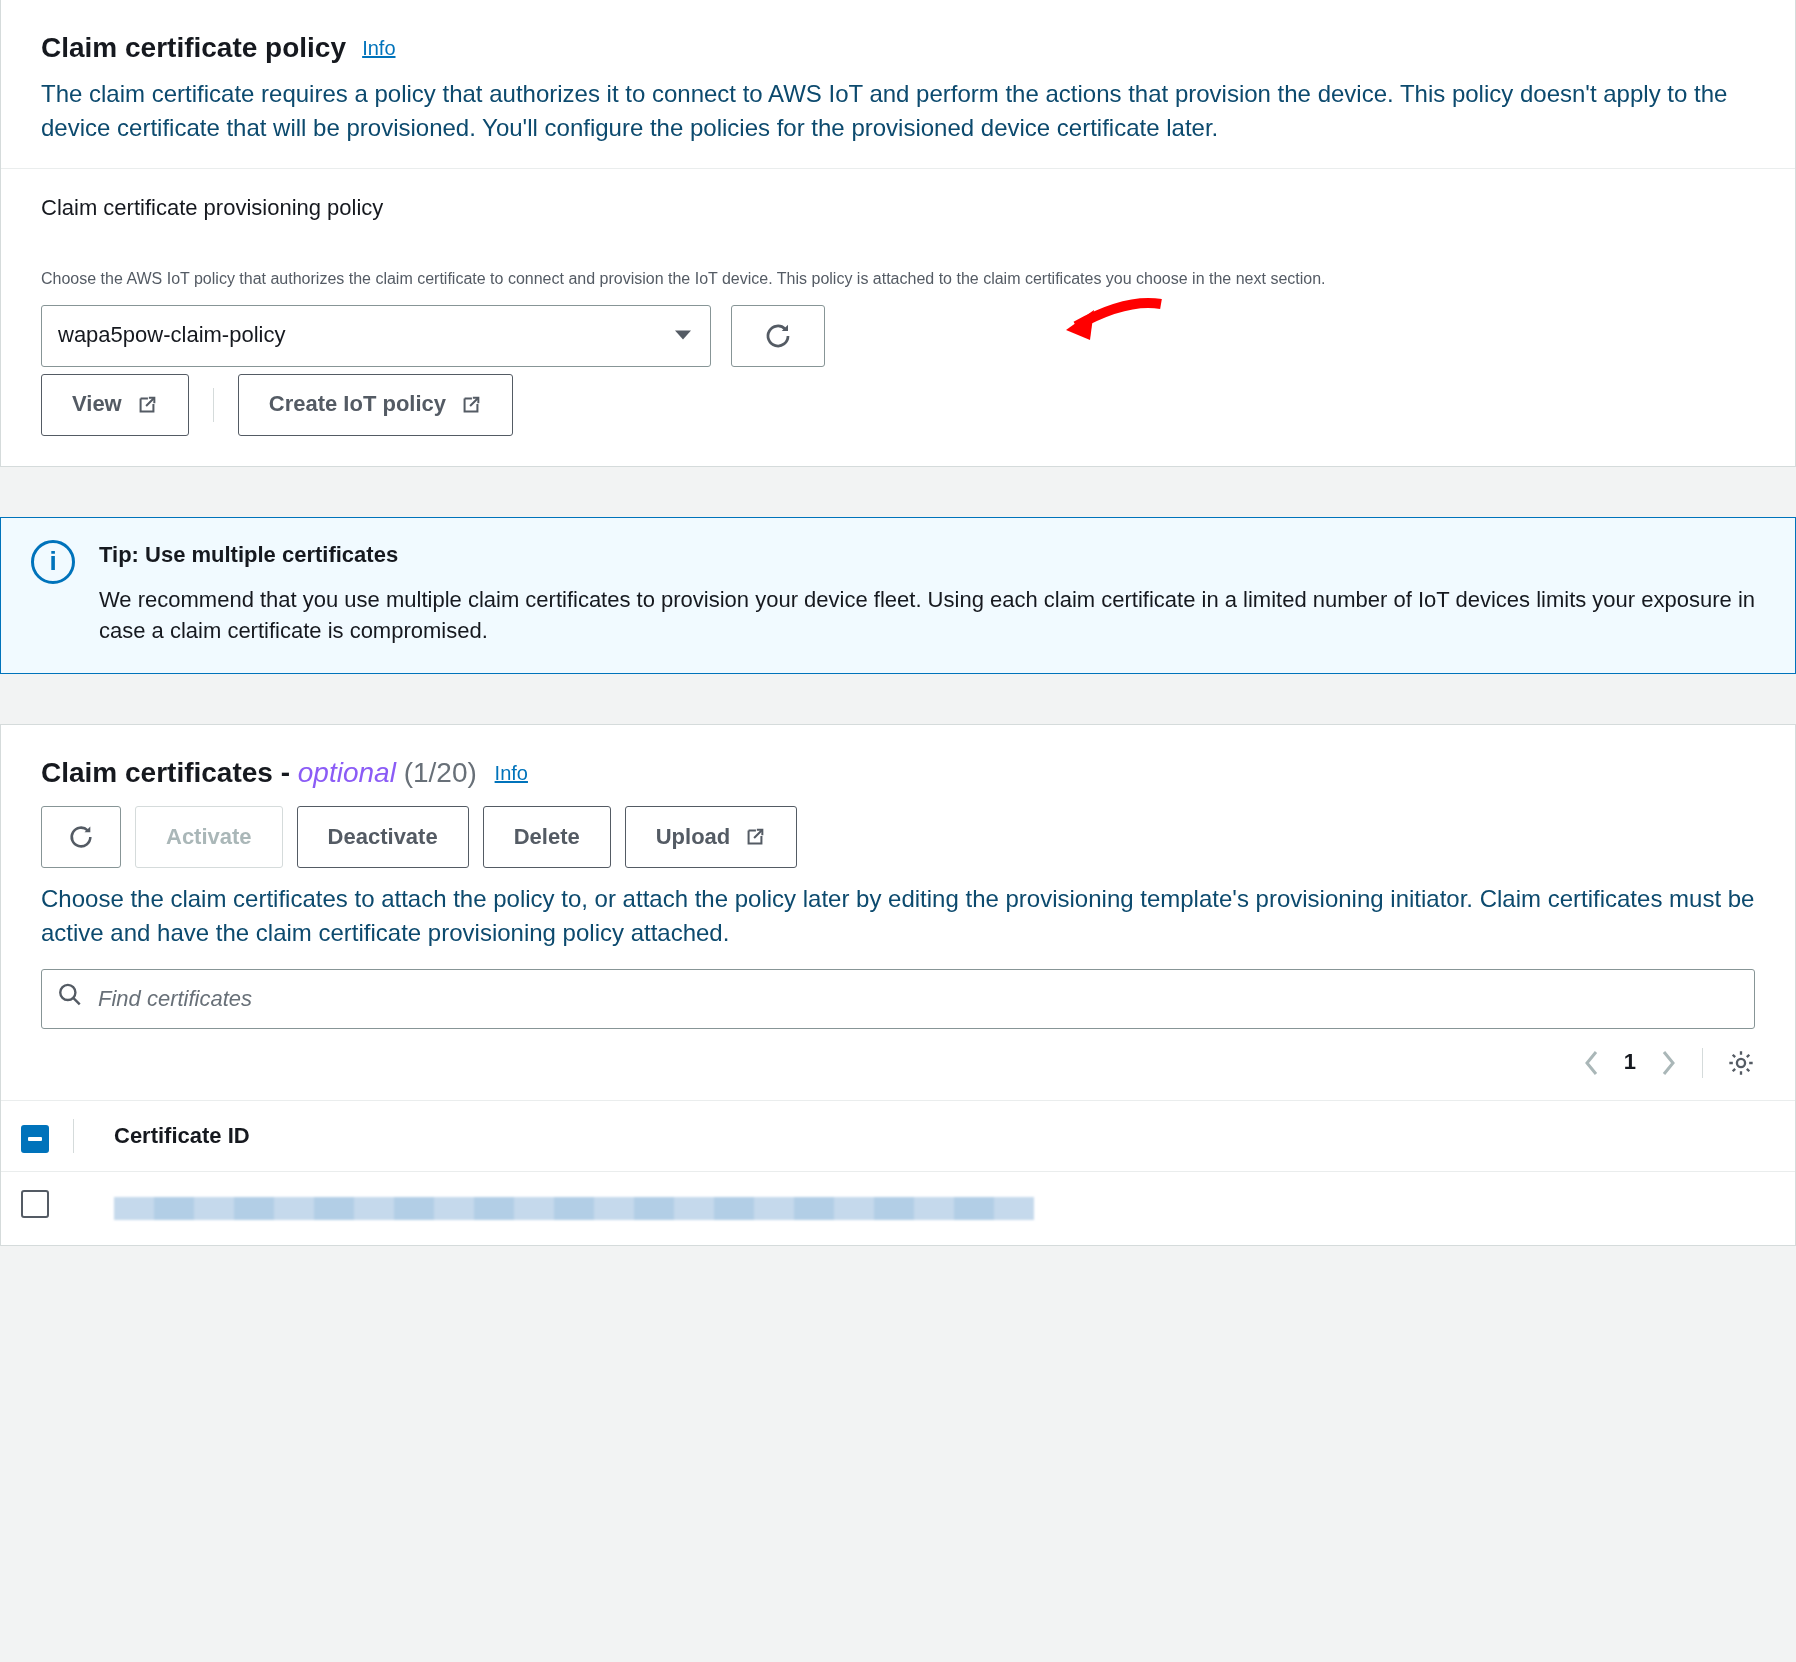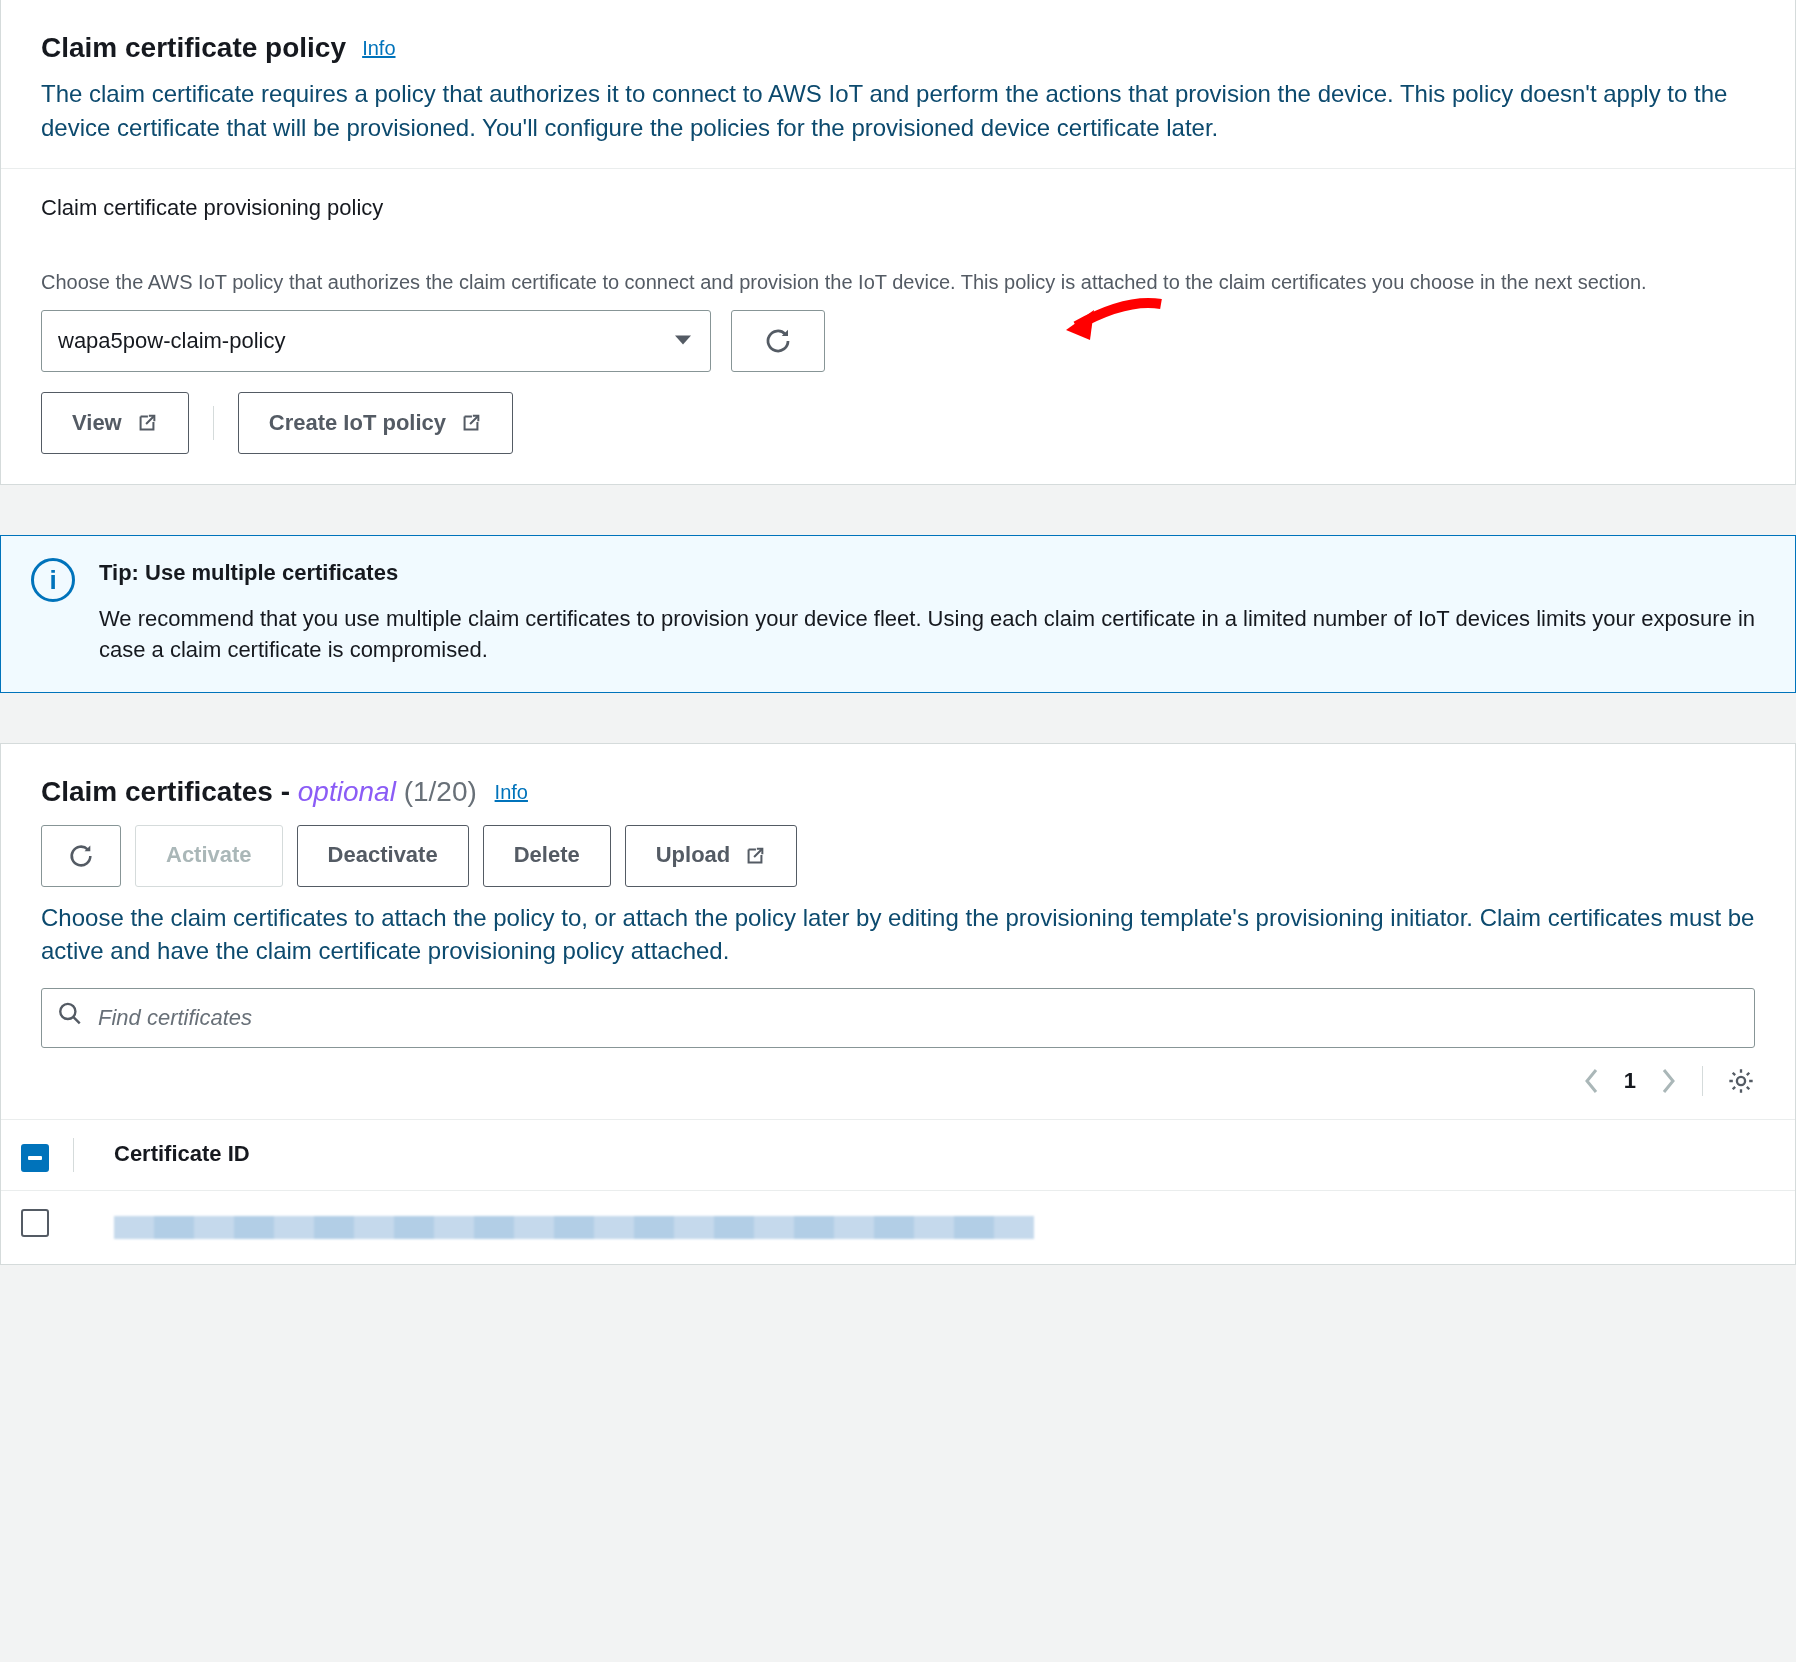--- a/index.html
+++ b/index.html
@@ -53,21 +53,21 @@
   .panel-body {
     padding: 24px 40px 30px 40px;
   }
   .form-label {
     font-weight: 400;
     font-size: 22px;
     margin-bottom: 4px;
   }
   .form-hint {
     color: #545b64;
-    font-size: 20px;
+    font-size: 16px;
     margin-bottom: 14px;
     margin-top: 44px;
   }
   .row { display: flex; align-items: center; gap: 20px; flex-wrap: wrap; }
   .select-wrap { position: relative; }
   .select {
     width: 670px;
     height: 62px;
     border: 1px solid #879596;
     border-radius: 3px;
@@ -251,21 +251,21 @@
     <div class="panel">
       <div class="panel-header">
         <span class="panel-title">Claim certificate policy</span>
         <a href="#" class="info-link">Info</a>
         <div class="panel-desc">The claim certificate requires a policy that authorizes it to connect to AWS IoT and perform the actions that provision the device. This policy doesn't apply to the device certificate that will be provisioned. You'll configure the policies for the provisioned device certificate later.</div>
       </div>
       <div class="panel-body">
         <div class="form-label">Claim certificate provisioning policy</div>
         <div class="form-hint">Choose the AWS IoT policy that authorizes the claim certificate to connect and provision the IoT device. This policy is attached to the claim certificates you choose in the next section.</div>
 
-        <div class="row" style="margin-bottom:20px;">
+        <div class="row" style="margin-bottom:7px;">
           <div class="select-wrap">
             <div class="select">
               <span>wapa5pow-claim-policy</span>
               <span class="caret">
                 <svg width="20" height="14" viewBox="0 0 20 14">
                     <path d="M2 2 L10 11 L18 2 Z" fill="#545b64"></path>
                   </svg>
               </span>
             </div>
           </div>

